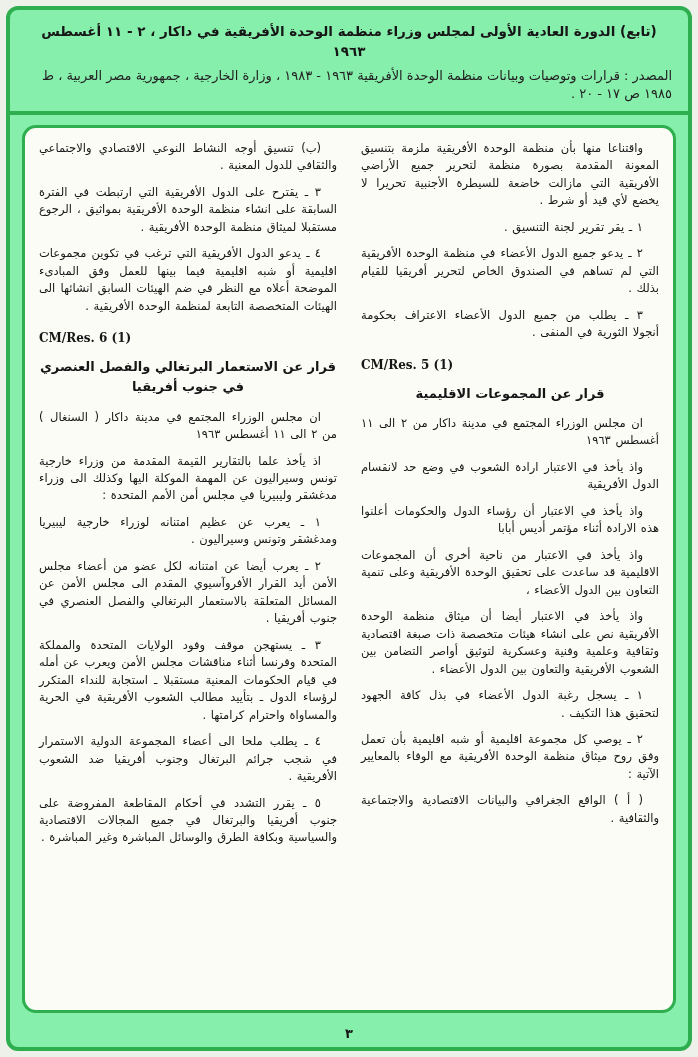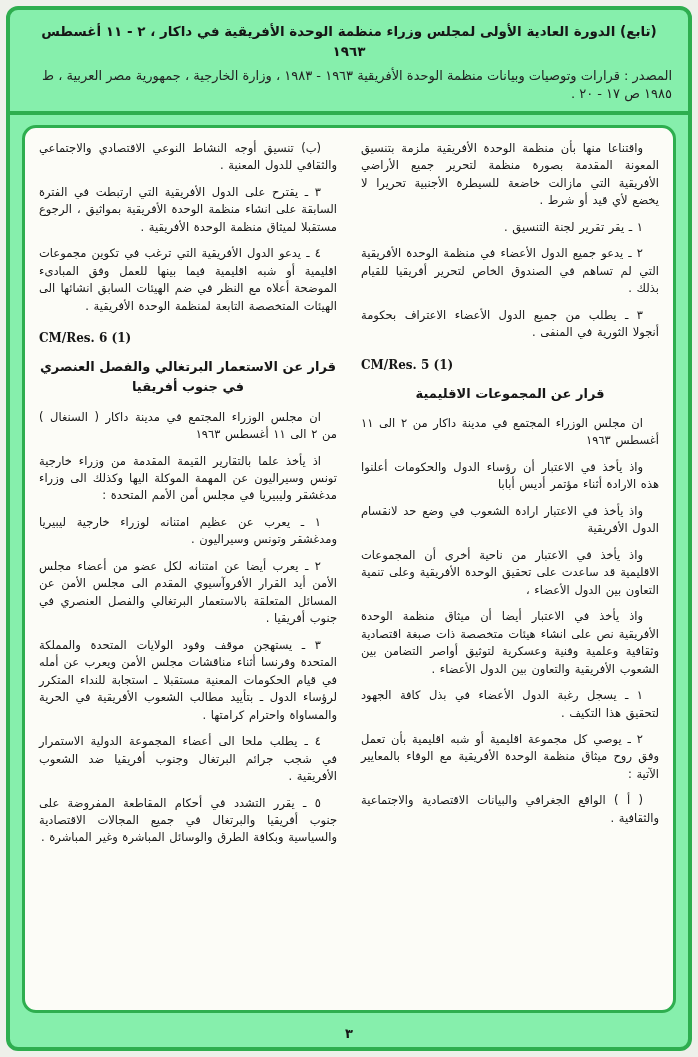--- a/index.html
+++ b/index.html
@@ -111,22 +111,22 @@
     <div class="content-box" dir="rtl">
 
       <div class="col">
         <p class="blk para">واقتناعا منها بأن منظمة الوحدة الأفريقية ملزمة بتنسيق المعونة المقدمة بصورة منظمة لتحرير جميع الأراضي الأفريقية التي مازالت خاضعة للسيطرة الأجنبية تحريرا لا يخضع لأي قيد أو شرط .</p>
         <p class="blk num">١ ـ يقر تقرير لجنة التنسيق .</p>
         <p class="blk num">٢ ـ يدعو جميع الدول الأعضاء في منظمة الوحدة الأفريقية التي لم تساهم في الصندوق الخاص لتحرير أفريقيا للقيام بذلك .</p>
         <p class="blk num">٣ ـ يطلب من جميع الدول الأعضاء الاعتراف بحكومة أنجولا الثورية في المنفى .</p>
         <p class="blk res-code">CM/Res. 5 (1)</p>
         <p class="blk res-title">قرار عن المجموعات الاقليمية</p>
         <p class="blk para">ان مجلس الوزراء المجتمع في مدينة داكار من ٢ الى ١١ أغسطس ١٩٦٣</p>
+        <p class="blk para">واذ يأخذ في الاعتبار ارادة الشعوب في وضع حد لانقسام الدول الأفريقية</p>
         <p class="blk para">واذ يأخذ في الاعتبار أن رؤساء الدول والحكومات أعلنوا هذه الارادة أثناء مؤتمر أديس أبابا</p>
-        <p class="blk para">واذ يأخذ في الاعتبار ارادة الشعوب في وضع حد لانقسام الدول الأفريقية</p>
         <p class="blk para">واذ يأخذ في الاعتبار من ناحية أخرى أن المجموعات الاقليمية قد ساعدت على تحقيق الوحدة الأفريقية وعلى تنمية التعاون بين الدول الأعضاء ،</p>
         <p class="blk para">واذ يأخذ في الاعتبار أيضا أن ميثاق منظمة الوحدة الأفريقية نص على انشاء هيئات متخصصة ذات صبغة اقتصادية وثقافية وعلمية وفنية وعسكرية لتوثيق أواصر التضامن بين الشعوب الأفريقية والتعاون بين الدول الأعضاء .</p>
         <p class="blk num">١ ـ يسجل رغبة الدول الأعضاء في بذل كافة الجهود لتحقيق هذا التكيف .</p>
         <p class="blk num">٢ ـ يوصي كل مجموعة اقليمية أو شبه اقليمية بأن تعمل وفق روح ميثاق منظمة الوحدة الأفريقية مع الوفاء بالمعايير الآتية :</p>
         <p class="blk num">( أ )  الواقع الجغرافي والبيانات الاقتصادية والاجتماعية والثقافية .</p>
       </div>
 
       <div class="col">
         <p class="blk num">(ب) تنسيق أوجه النشاط النوعي الاقتصادي والاجتماعي والثقافي للدول المعنية .</p>
         <p class="blk num">٣ ـ يقترح على الدول الأفريقية التي ارتبطت في الفترة السابقة على انشاء منظمة الوحدة الأفريقية بمواثيق ، الرجوع مستقبلا لميثاق منظمة الوحدة الأفريقية .</p>

